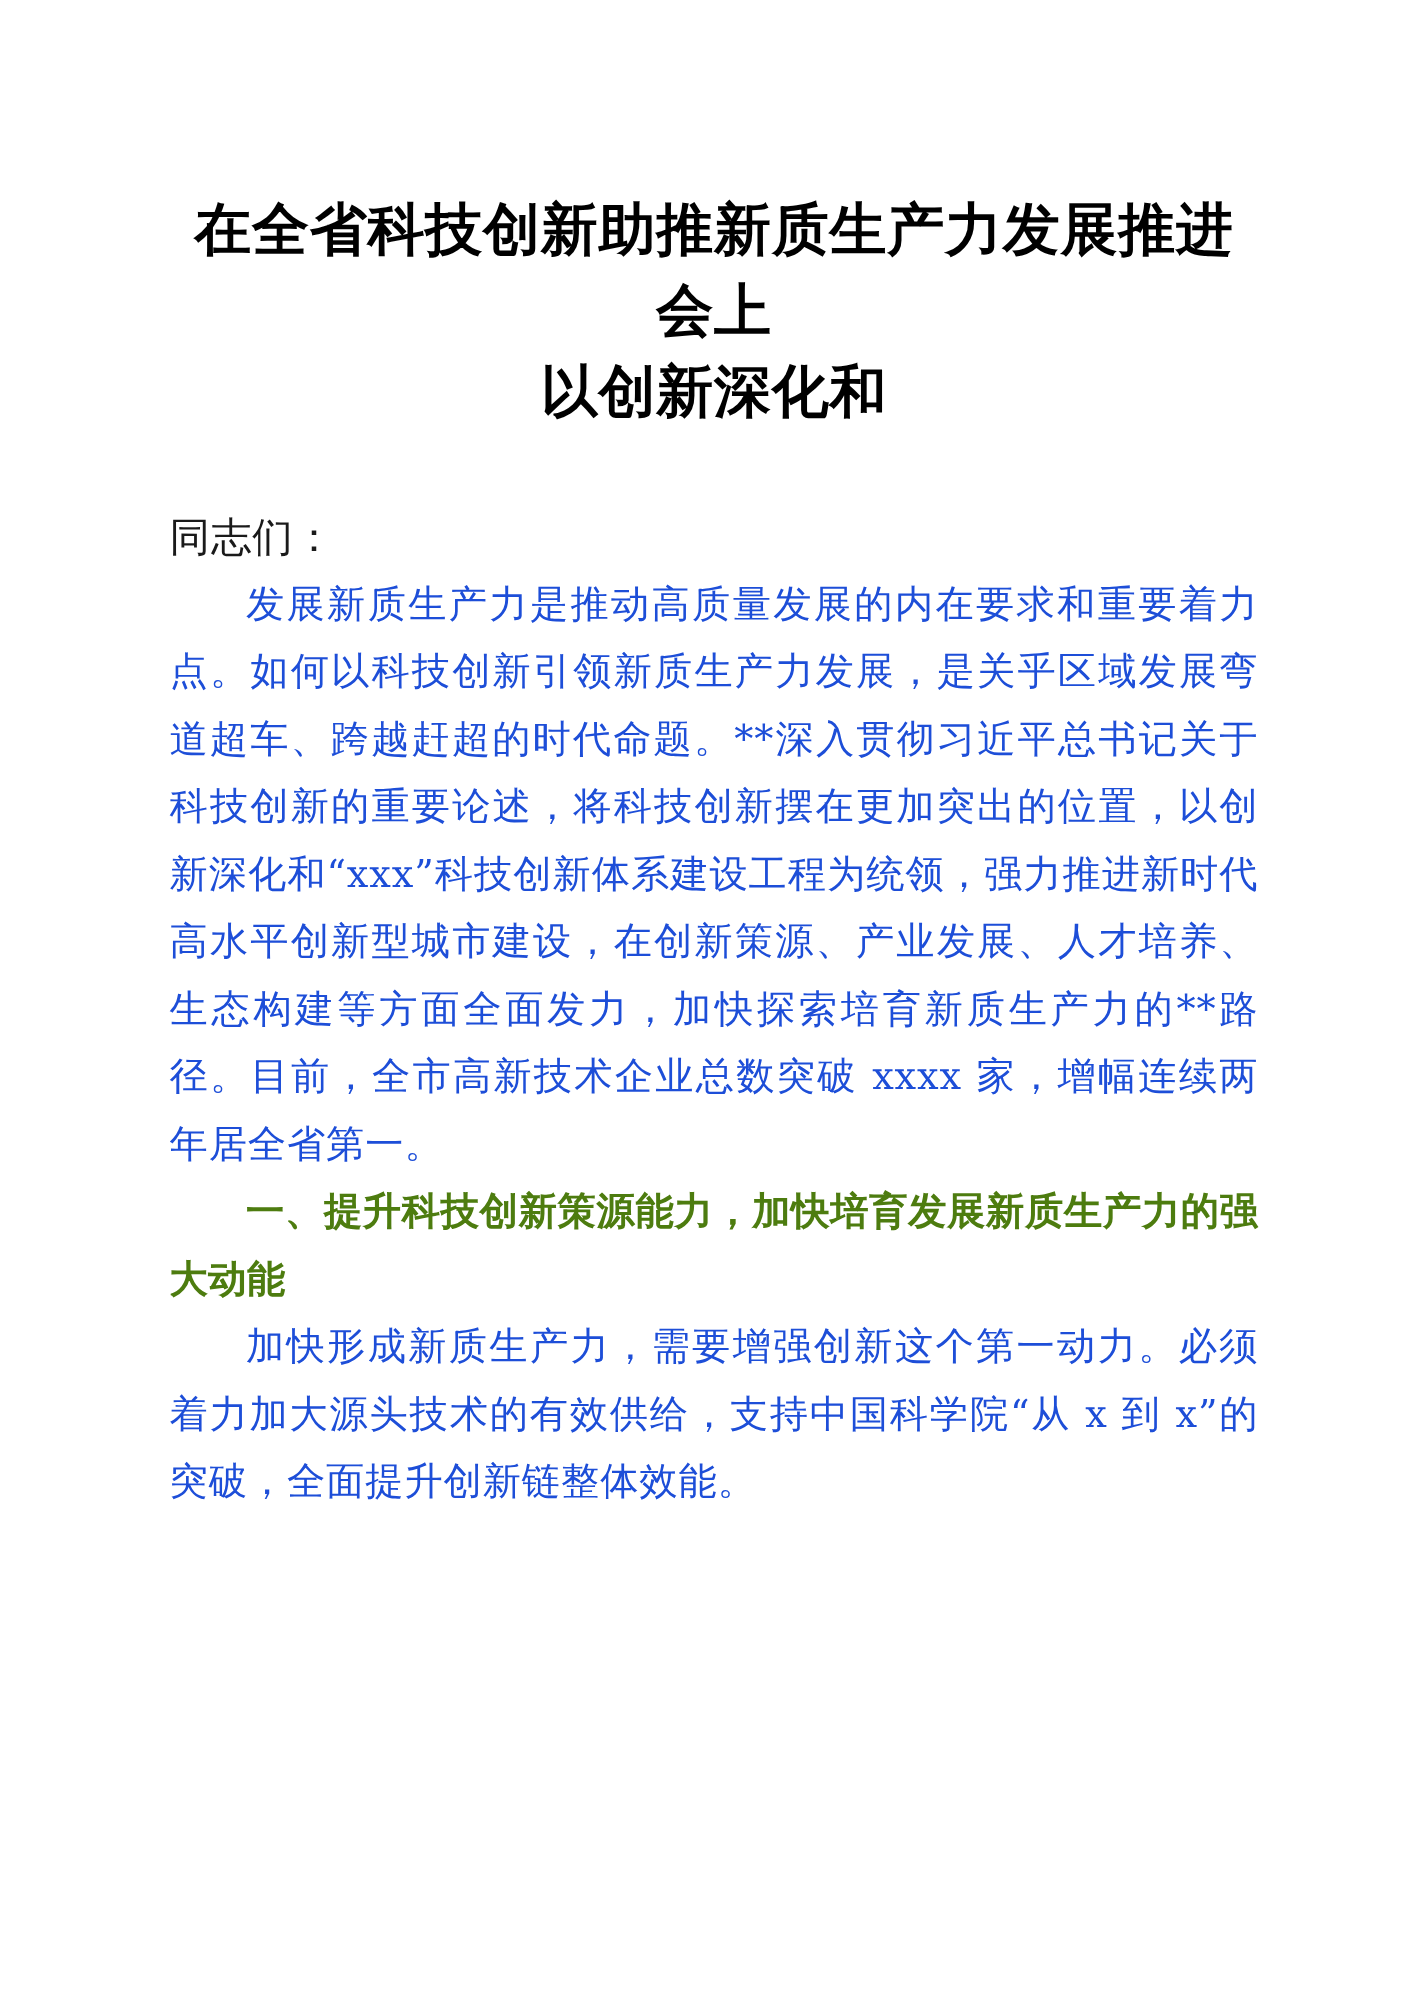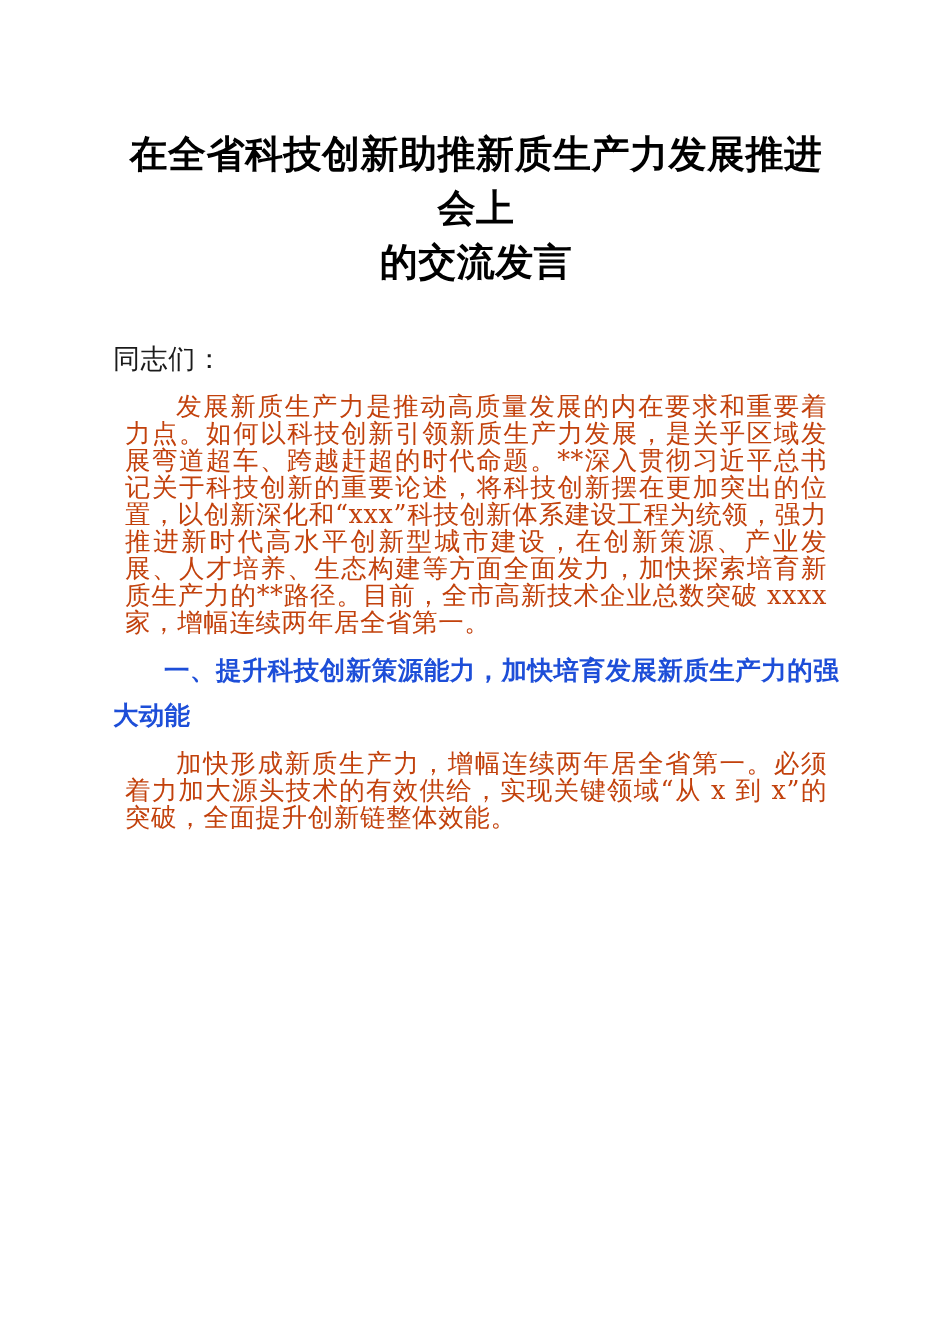--- a/index.html
+++ b/index.html
@@ -46,61 +46,61 @@
     padding-top: 47px;
     font-family: "DejaVu Serif", "Liberation Serif", serif;
     font-size: 27px;
     line-height: 45px;
     text-align: justify;
     text-align-last: left;
     letter-spacing: 0.6px;
     color: #1a1a1a;
   }
   .para {
-    margin: 12px;
+    margin: 0;
     padding: 0;
     text-indent: 2em;
     font-family: "DejaVu Serif", "Liberation Serif", serif;
     font-size: 25.5px;
-    line-height: 27px;
+    line-height: 45px;
     text-align: justify;
     text-align-last: left;
     letter-spacing: 0.6px;
-    color: #c2410c;
+    color: #1d4ed8;
     word-break: break-all;
   }
   .heading-1 {
     margin: 0;
     padding: 0;
     text-indent: 2em;
     font-family: "Liberation Sans", "DejaVu Sans", sans-serif;
     font-weight: bold;
     font-size: 25.5px;
     line-height: 45px;
     text-align: justify;
     text-align-last: left;
     letter-spacing: 0.3px;
-    color: #1d4ed8;
+    color: #4d7c0f;
     word-break: break-all;
   }
 </style>
 </head>
 <body>
 
 <div class="page">
   <div class="content">
 
     <h1 class="doc-title">
       <span>在全省科技创新助推新质生产力发展推进会上</span><br>
-      <span>的交流发言</span>
+      <span>以创新深化和</span>
     </h1>
 
     <p class="salutation">同志们：</p>
 
     <p class="para">发展新质生产力是推动高质量发展的内在要求和重要着力点。如何以科技创新引领新质生产力发展，是关乎区域发展弯道超车、跨越赶超的时代命题。**深入贯彻习近平总书记关于科技创新的重要论述，将科技创新摆在更加突出的位置，以创新深化和“xxx”科技创新体系建设工程为统领，强力推进新时代高水平创新型城市建设，在创新策源、产业发展、人才培养、生态构建等方面全面发力，加快探索培育新质生产力的**路径。目前，全市高新技术企业总数突破 xxxx 家，增幅连续两年居全省第一。</p>
 
     <p class="heading-1">一、提升科技创新策源能力，加快培育发展新质生产力的强大动能</p>
 
-    <p class="para">加快形成新质生产力，增幅连续两年居全省第一。必须着力加大源头技术的有效供给，实现关键领域“从 x 到 x”的突破，全面提升创新链整体效能。</p>
+    <p class="para">加快形成新质生产力，需要增强创新这个第一动力。必须着力加大源头技术的有效供给，支持中国科学院“从 x 到 x”的突破，全面提升创新链整体效能。</p>
 
 
   </div>
 </div>
 
 </body></html>

